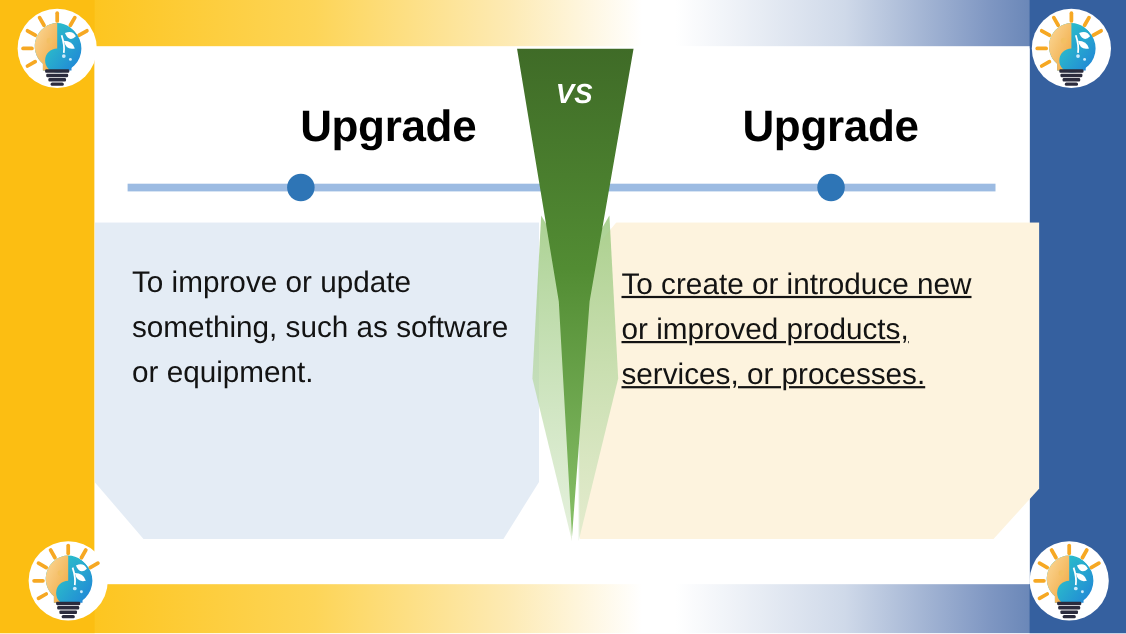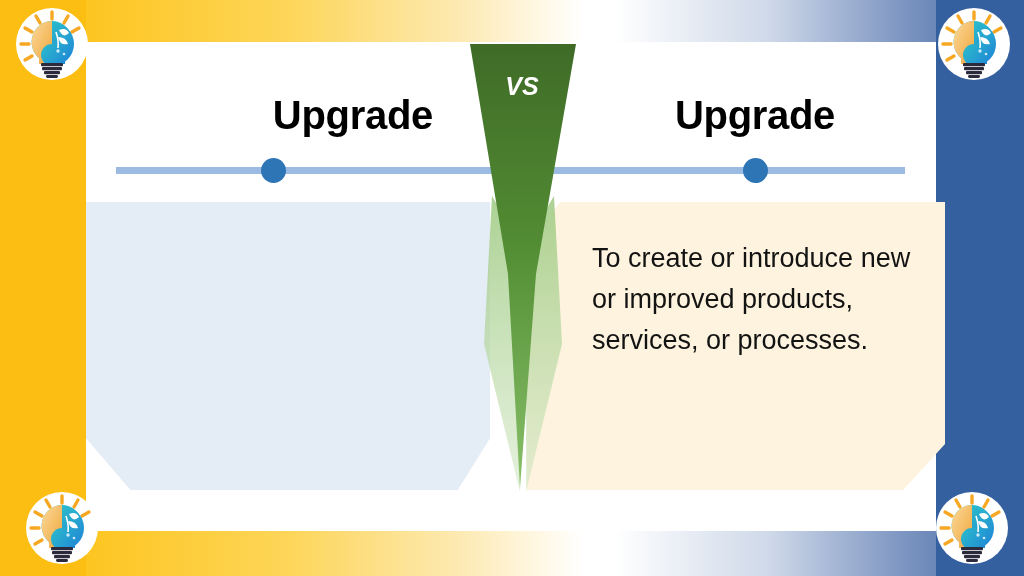--- a/index.html
+++ b/index.html
@@ -126,21 +126,21 @@
   }
 
   .panel-text {
     position: absolute;
     font-size: 27px;
     line-height: 1.52;
     color: #131313;
     z-index: 25;
   }
   .panel-text.left  { left: 120px; top: 236px; width: 350px; }
-  .panel-text.right { left: 592px; top: 238px; width: 340px; }
+  .panel-text.right { left: 565px; top: 238px; width: 340px; text-decoration: underline; }
 
   
   .wedge-wrap {
     position: absolute;
     left: 462px;
     top: 44px;
     width: 120px;
     height: 448px;
     z-index: 16;
   }
@@ -193,20 +193,21 @@
       <polygon points="92,152 64,200 64,448 100,300" fill="url(#gWing)"></polygon>
 
       <polygon points="8,0 114,0 74,230 58,444 46,230" fill="url(#gDark)"></polygon>
     </svg>
   </div>
   <div class="vs-label">VS</div>
 
   <div class="col-title left">Upgrade</div>
   <div class="col-title right">Upgrade</div>
 
+  <div class="panel-text left">To improve or update something, such as software or equipment.</div>
   <div class="panel-text right">To create or introduce new or improved products, services, or processes.</div>
 
   <div class="logo tl">
     <svg width="76" height="76" viewBox="0 0 76 76" xmlns="http://www.w3.org/2000/svg">
       <defs>
         <linearGradient id="bulbWarm" x1="0" y1="0" x2="1" y2="1">
           <stop offset="0%" stop-color="#fbd99a"></stop>
           <stop offset="100%" stop-color="#f0a63c"></stop>
         </linearGradient>
         <linearGradient id="bulbCool" x1="0" y1="0" x2="1" y2="1">

